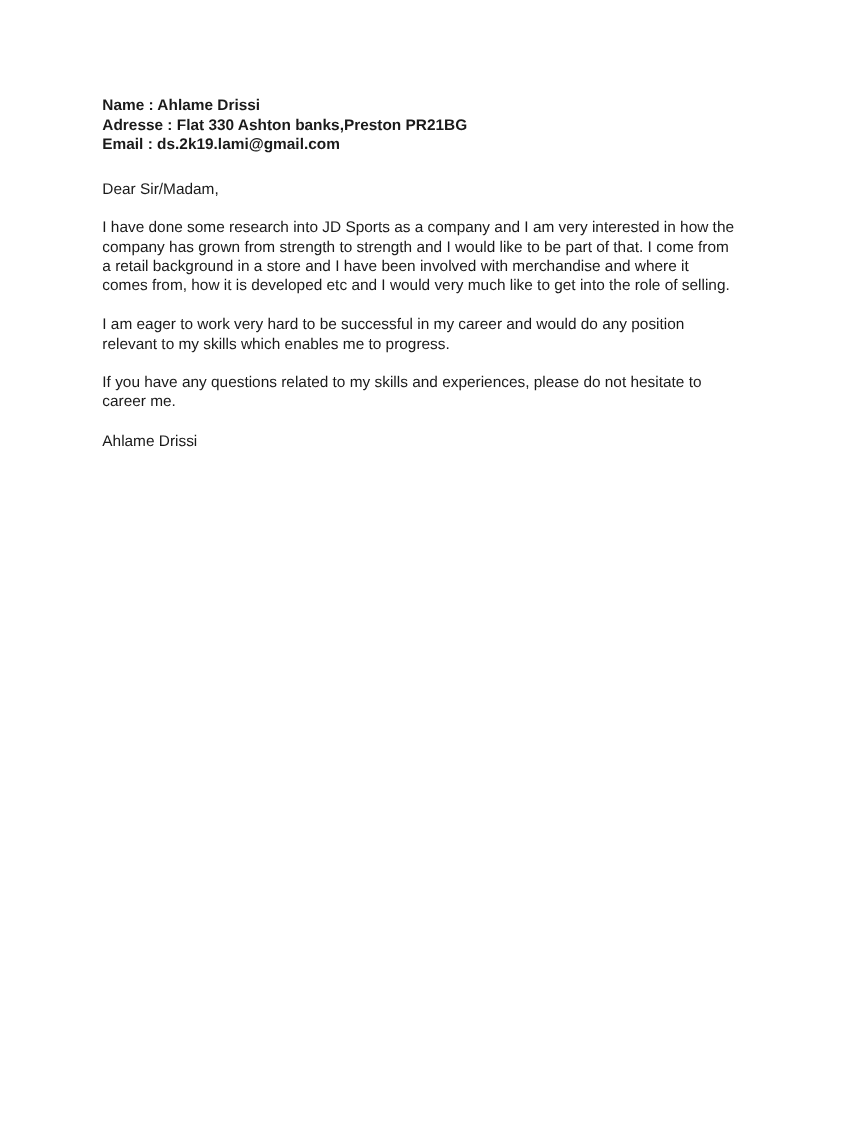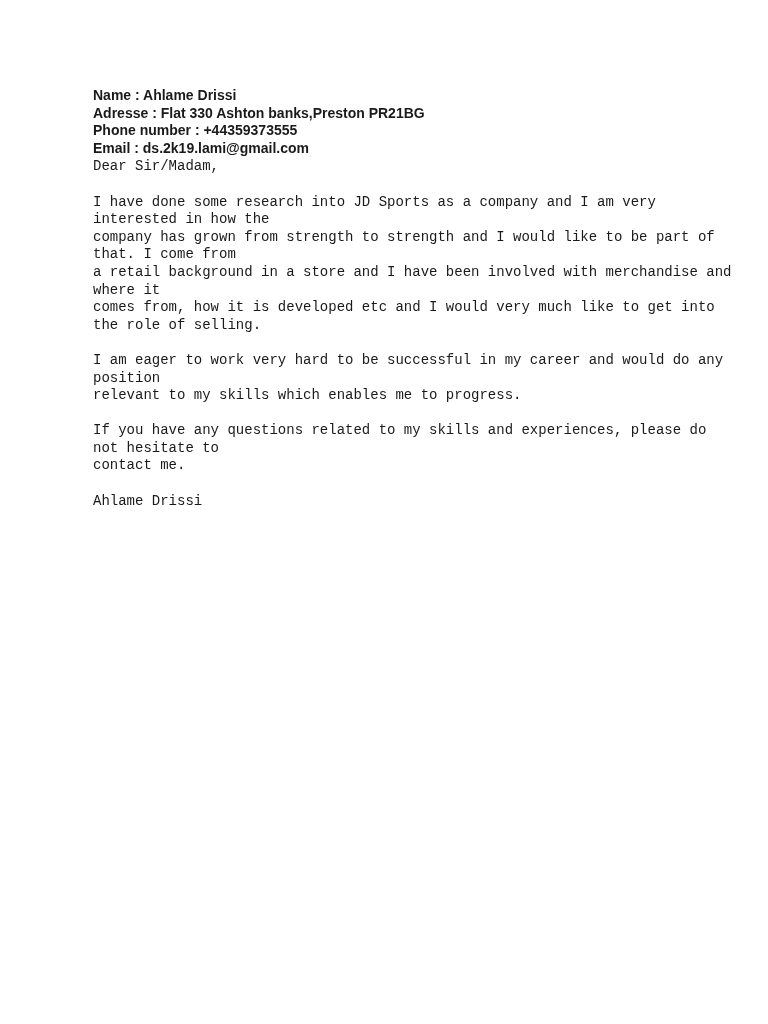--- a/index.html
+++ b/index.html
@@ -19,54 +19,52 @@
   .letter {
     position: absolute;
     top: 87px;
     left: 93px;
     width: 640px;
     font-size: 14px;
     line-height: 17.6px;
   }
   .sender-block {
     font-weight: bold;
-    margin: 0 0 1px 0;
+    margin: 0 0 23px 0;
   }
   .sender-line {
     white-space: pre-wrap;
   }
   .para {
     margin: 0 0 17.6px 0;
     white-space: pre-wrap;
-    font-family: Liberation Mono, monospace;
   }
   .para:last-child {
     margin-bottom: 10px;
   }
 </style>
 </head>
 <body>
 
 <div class="page">
   <div class="letter">
 
     <div class="sender-block">
       <div class="sender-line">Name : Ahlame Drissi</div>
       <div class="sender-line">Adresse : Flat 330 Ashton banks,Preston PR21BG</div>
-      <div class="sender-line">Phone number : +44359373555</div>
       <div class="sender-line">Email : ds.2k19.lami@gmail.com</div>
     </div>
 
     <div class="para">Dear Sir/Madam,</div>
 
     <div class="para">I have done some research into JD Sports as a company and I am very interested in how the
 company has grown from strength to strength and I would like to be part of that. I come from
 a retail background in a store and I have been involved with merchandise and where it
 comes from, how it is developed etc and I would very much like to get into the role of selling.</div>
     <div class="para">I am eager to work very hard to be successful in my career and would do any position
 relevant to my skills which enables me to progress.</div>
     <div class="para">If you have any questions related to my skills and experiences, please do not hesitate to
-contact me.</div>
+career me.</div>
 
     <div class="para">Ahlame Drissi</div>
 
   </div>
 </div>
 
 </body></html>

